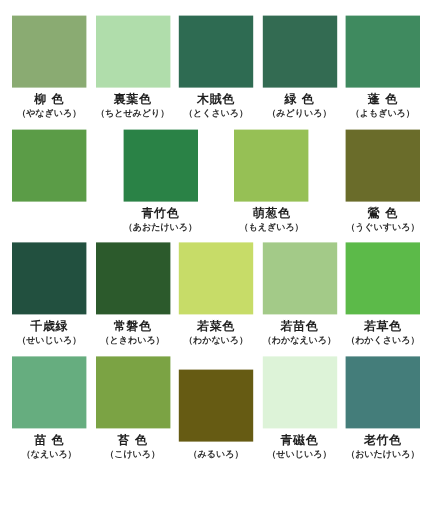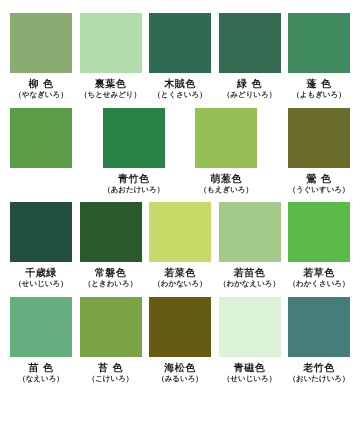--- a/index.html
+++ b/index.html
@@ -185,21 +185,20 @@
       <div class="swatch-cell">
         <span class="swatch-chip" style="background: rgb(123, 163, 68);"></span>
         <div class="swatch-caption">
           <span class="kanji-name">苔 色</span>
           <span class="kana-name">（こけいろ）</span>
         </div>
       </div>
       <div class="swatch-cell">
         <span class="swatch-chip" style="background: rgb(102, 91, 19);"></span>
         <div class="swatch-caption">
-          <span class="kanji-name">海松色</span>
           <span class="kana-name">（みるいろ）</span>
         </div>
       </div>
       <div class="swatch-cell">
         <span class="swatch-chip" style="background: rgb(221, 243, 216);"></span>
         <div class="swatch-caption">
           <span class="kanji-name">青磁色</span>
           <span class="kana-name">（せいじいろ）</span>
         </div>
       </div>

